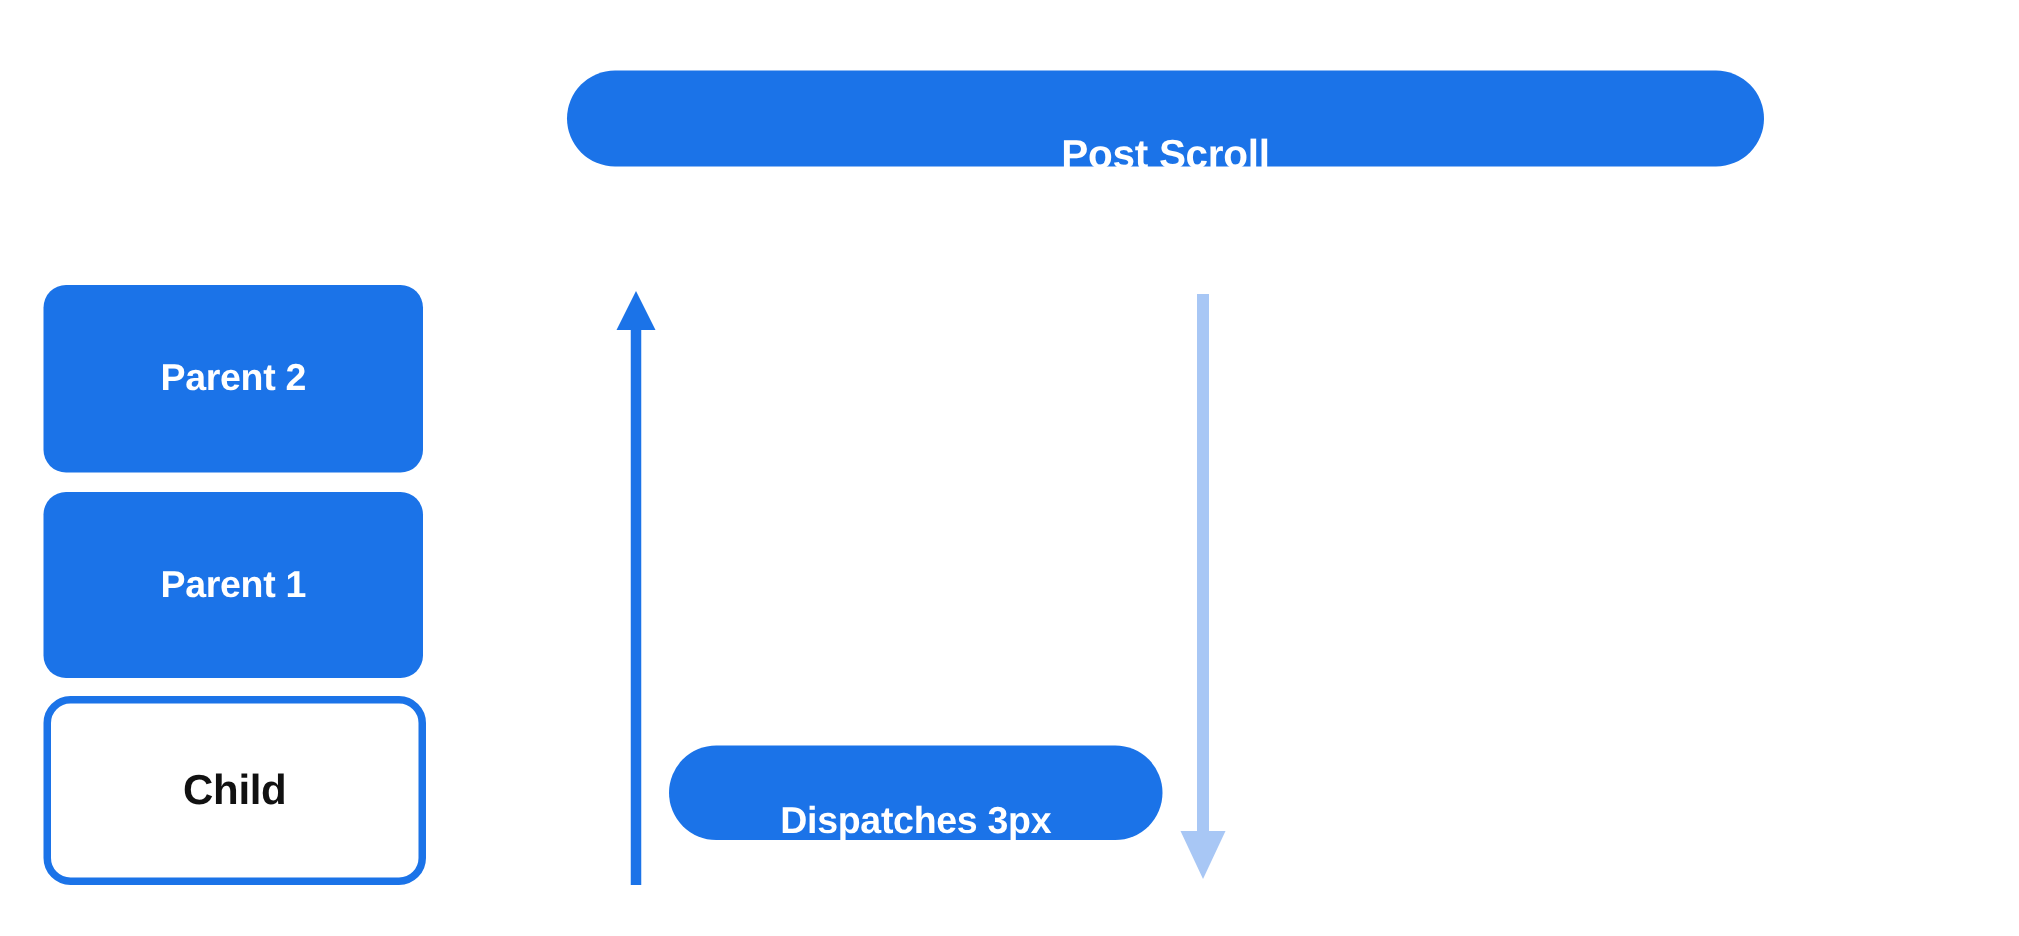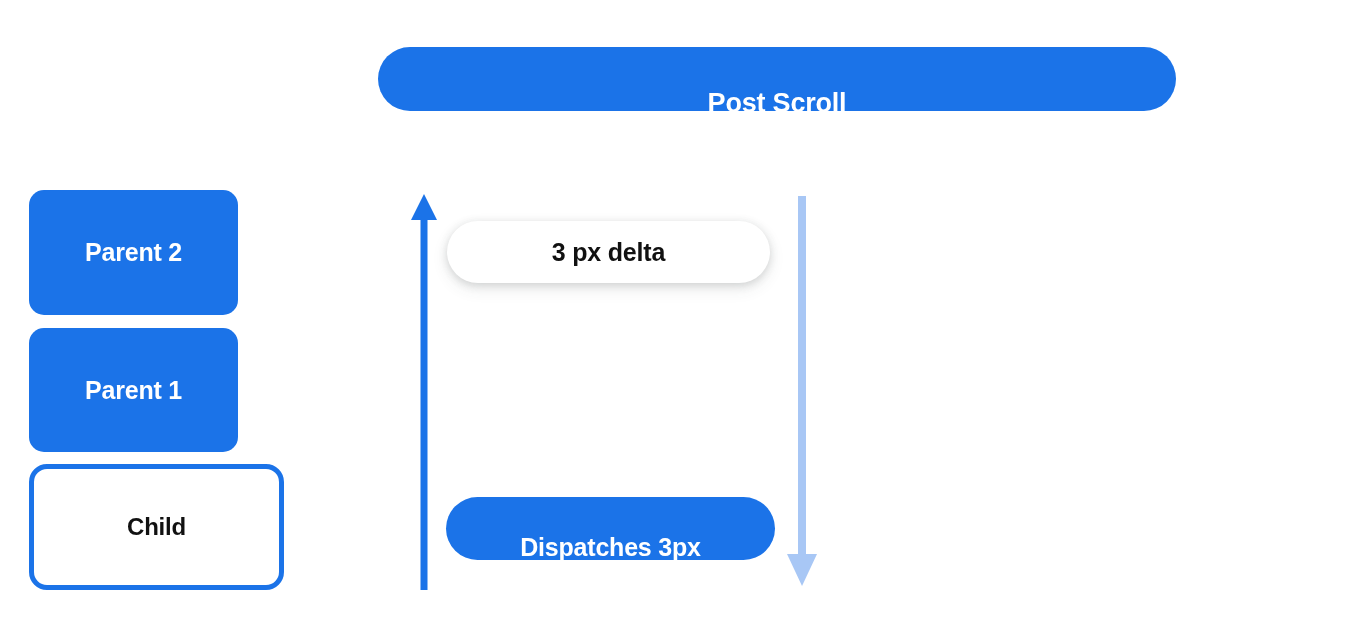--- a/index.html
+++ b/index.html
@@ -56,37 +56,37 @@
     left: 0;
     width: 255px;
     box-sizing: border-box;
     border-radius: 15px;
     display: flex;
     align-items: center;
     justify-content: center;
   }
   .node-box.filled {
     background: #1B73E8;
-    width: 209px;
+    width: 253px;
   }
   .node-box.filled .label {
     color: #ffffff;
     font-size: 25px;
     font-weight: bold;
     letter-spacing: -0.2px;
     line-height: 1;
   }
   .node-box.outlined {
     background: #ffffff;
     border: 5px solid #1B73E8;
     border-radius: 18px;
   }
   .node-box.outlined .label {
     color: #111111;
-    font-size: 24px;
+    font-size: 28px;
     font-weight: 600;
     letter-spacing: -0.2px;
     line-height: 1;
   }
 
   #node-parent-2 { top: 0px;   height: 125px; }
   #node-parent-1 { top: 138px; height: 124px; }
   #node-child    { top: 274px; height: 126px; }
 
   
@@ -166,21 +166,18 @@
   <svg class="arrow" style="left:404px; top:190px;" width="40" height="400" viewBox="0 0 40 400">
     <line x1="20" y1="400" x2="20" y2="24" stroke="#1B73E8" stroke-width="7"></line>
     <polygon points="20,4 33,30 7,30" fill="#1B73E8"></polygon>
   </svg>
 
   <svg class="arrow" style="left:782px; top:190px;" width="40" height="400" viewBox="0 0 40 400">
     <line x1="20" y1="6" x2="20" y2="372" stroke="#A8C7F5" stroke-width="8"></line>
     <polygon points="20,396 35,364 5,364" fill="#A8C7F5"></polygon>
   </svg>
 
-  <div class="delta-pill">
-    <span class="label">3 px delta</span>
-  </div>
 
   <div class="dispatch-pill">
     <span class="label">Dispatches 3px</span>
   </div>
 
 </div>
 
 </body></html>

